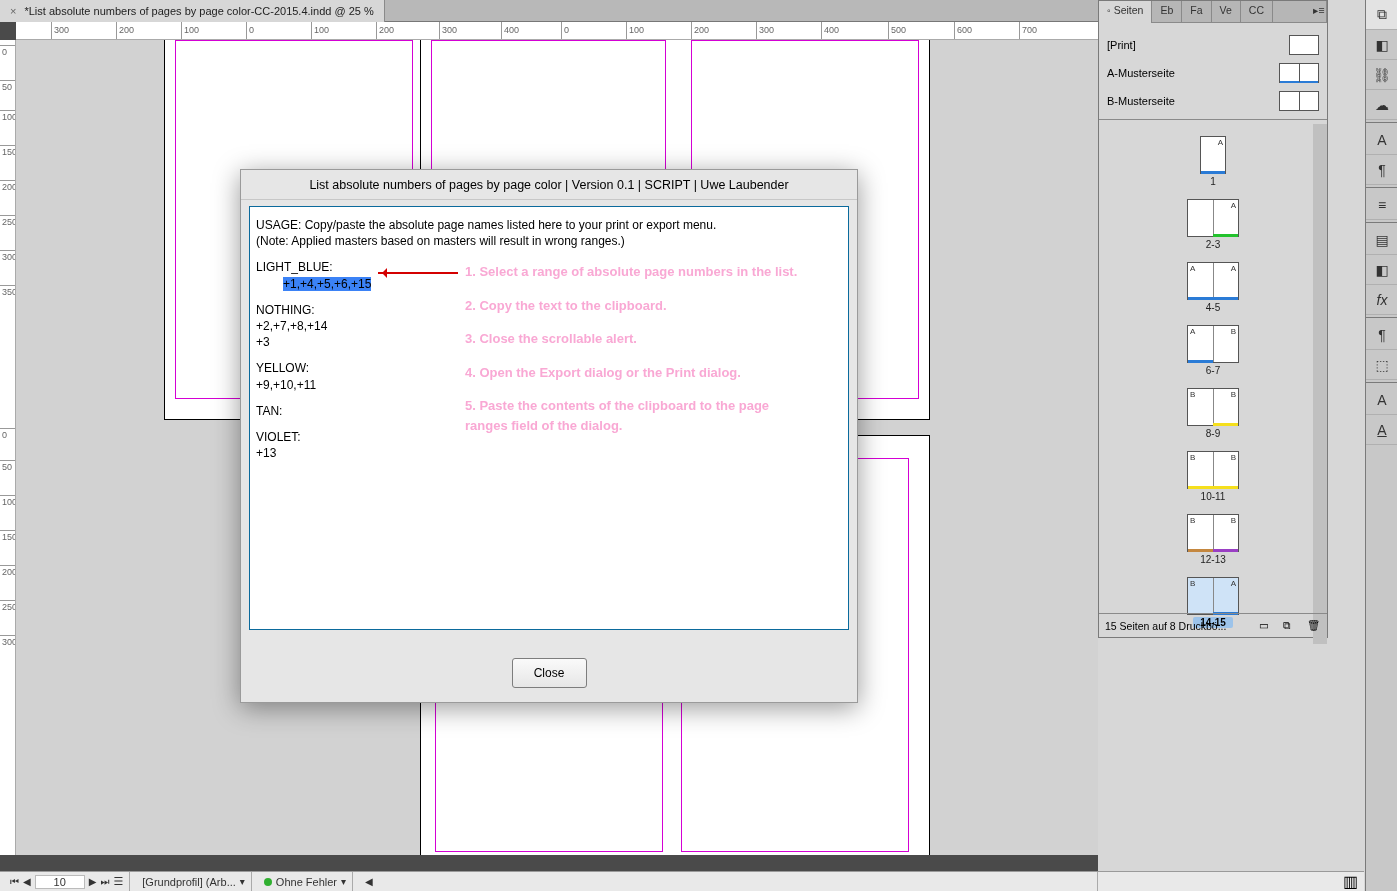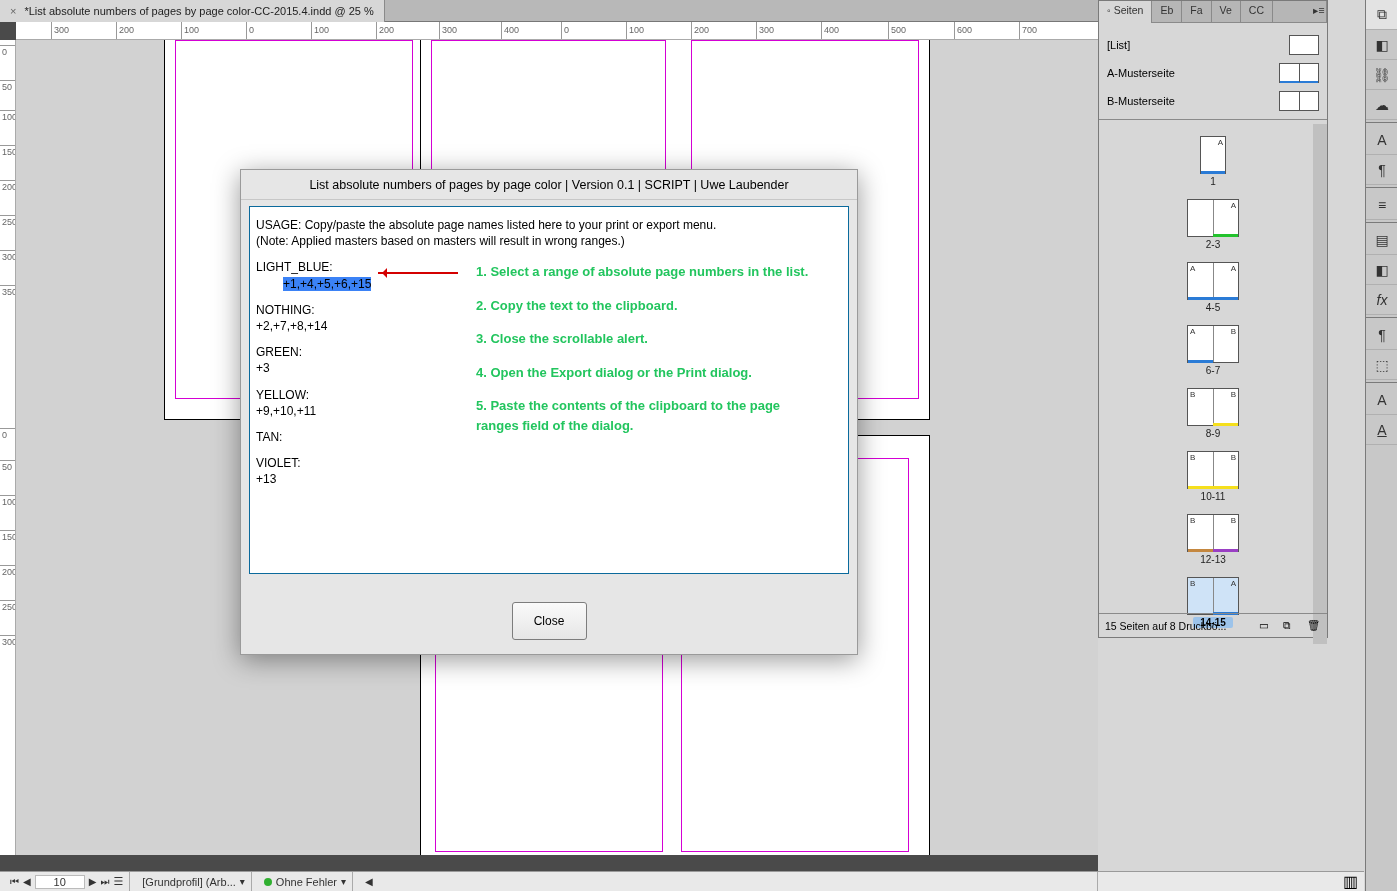--- a/index.html
+++ b/index.html
@@ -30,30 +30,30 @@
 .margin-box.m1 { left: 10px; top: 0; right: 10px; bottom: 20px; }
 .margin-box.m2l { left: 10px; top: 0; width: 235px; bottom: 20px; }
 .margin-box.m2r { right: 10px; top: 0; width: 228px; bottom: 20px; }
 .margin-box.m3l { left: 14px; top: 22px; width: 228px; bottom: 22px; }
 .margin-box.m3r { right: 20px; top: 22px; width: 228px; bottom: 22px; }
 
 
 .dialog { position: absolute; left: 240px; top: 169px; width: 618px; background: #e6e6e6; border: 1px solid #9a9a9a; box-shadow: 0 5px 25px rgba(0,0,0,0.4); }
 .dialog-title { height: 30px; line-height: 30px; text-align: center; font-size: 12.5px; color: #000000; border-bottom: 1px solid #c7c7c7; }
 .dialog-body { padding: 6px 8px 14px; }
-.dialog-textbox { width: 100%; height: 368px; background: #fff; border: 1px solid #0b6a9c; padding: 10px 6px; font-size: 12px; color: #000; line-height: 1.35; position: relative; }
+.dialog-textbox { width: 100%; height: 424px; background: #fff; border: 1px solid #0b6a9c; padding: 10px 6px; font-size: 12px; color: #000; line-height: 1.35; position: relative; }
 .section-label { margin-top: 10px; }
 .section-label:first-of-type { margin-top: 10px; }
 .usage { margin-bottom: 0; }
 .selected { background: #3b82f6; margin-left: 27px; }
 .dialog-foot { text-align: center; padding: 14px 0 14px; }
-.btn-close { width: 75px; height: 38px; background: linear-gradient(#fafafa,#e6e6e6); border: 1px solid #7d7d7d; font-size: 12px; border-radius: 3px; }
-
-
-.anno { position: absolute; left: 476px; top: 262px; width: 340px; font-size: 13px; font-weight: bold; color: #22c55e; line-height: 1.5; }
+.btn-close { width: 75px; height: 30px; background: linear-gradient(#fafafa,#e6e6e6); border: 1px solid #7d7d7d; font-size: 12px; border-radius: 3px; }
+
+
+.anno { position: absolute; left: 465px; top: 262px; width: 340px; font-size: 13px; font-weight: bold; color: #f9a8d4; line-height: 1.5; }
 .anno p { margin-bottom: 14px; }
 .arrow { position: absolute; left: 378px; top: 272px; width: 80px; height: 2px; background: #d40000; }
 .arrow::before { content:""; position:absolute; left:-1px; top:-4px; border: 5px solid transparent; border-right-color:#d40000; }
 
 
 .right-strip { position: absolute; right: 0; top: 0; width: 299px; height: 100%; background: #d7d7d7; }
 .panel { position: absolute; left: 0; top: 0; width: 230px; height: 638px; background: #d7d7d7; border: 1px solid #7a7a7a; }
 .tabbar { height: 22px; display: flex; background: #b6b6b6; border-bottom: 1px solid #8a8a8a; font-size: 10.5px; }
 .tab { padding: 3px 8px 0; height: 22px; border-right: 1px solid #8a8a8a; color: #333; }
 .tab.active { background: #d7d7d7; }
@@ -217,21 +217,20 @@
 <div class="dialog">
   <div class="dialog-title">List absolute numbers of pages by page color | Version 0.1 | SCRIPT | Uwe Laubender</div>
   <div class="dialog-body">
     <div class="dialog-textbox" id="dlgText">
         <div class="usage">USAGE: Copy/paste the absolute page names listed here to your print or export menu.</div>
         <div>(Note: Applied masters based on masters will result in wrong ranges.)</div>
         <div class="section-label">LIGHT_BLUE:</div>
         <div><span class="selected">+1,+4,+5,+6,+15</span></div>
         <div class="section-label">NOTHING:</div>
         <div>+2,+7,+8,+14</div>
-        <div class="section-label">GREEN:</div>
         <div>+3</div>
         <div class="section-label">YELLOW:</div>
         <div>+9,+10,+11</div>
         <div class="section-label">TAN:</div>
         <div class="section-label">VIOLET:</div>
         <div>+13</div>
       </div>
   </div>
   <div class="dialog-foot">
     <button class="btn-close">Close</button>
@@ -252,21 +251,21 @@
     <div class="tabbar" id="panelTabs">
         <div class="tab active">◦ Seiten</div>
         <div class="tab">Eb</div>
         <div class="tab">Fa</div>
         <div class="tab">Ve</div>
         <div class="tab">CC</div>
         <div class="tab menu">▸≡</div>
       </div>
     <div class="masters" id="masters">
         <div class="master-row">
-          <span>[List]</span>
+          <span>[Print]</span>
           <span class="master-thumb"></span>
         </div>
         <div class="master-row">
           <span>A-Musterseite</span>
           <span class="master-thumb double blue"></span>
         </div>
         <div class="master-row">
           <span>B-Musterseite</span>
           <span class="master-thumb double"></span>
         </div>

